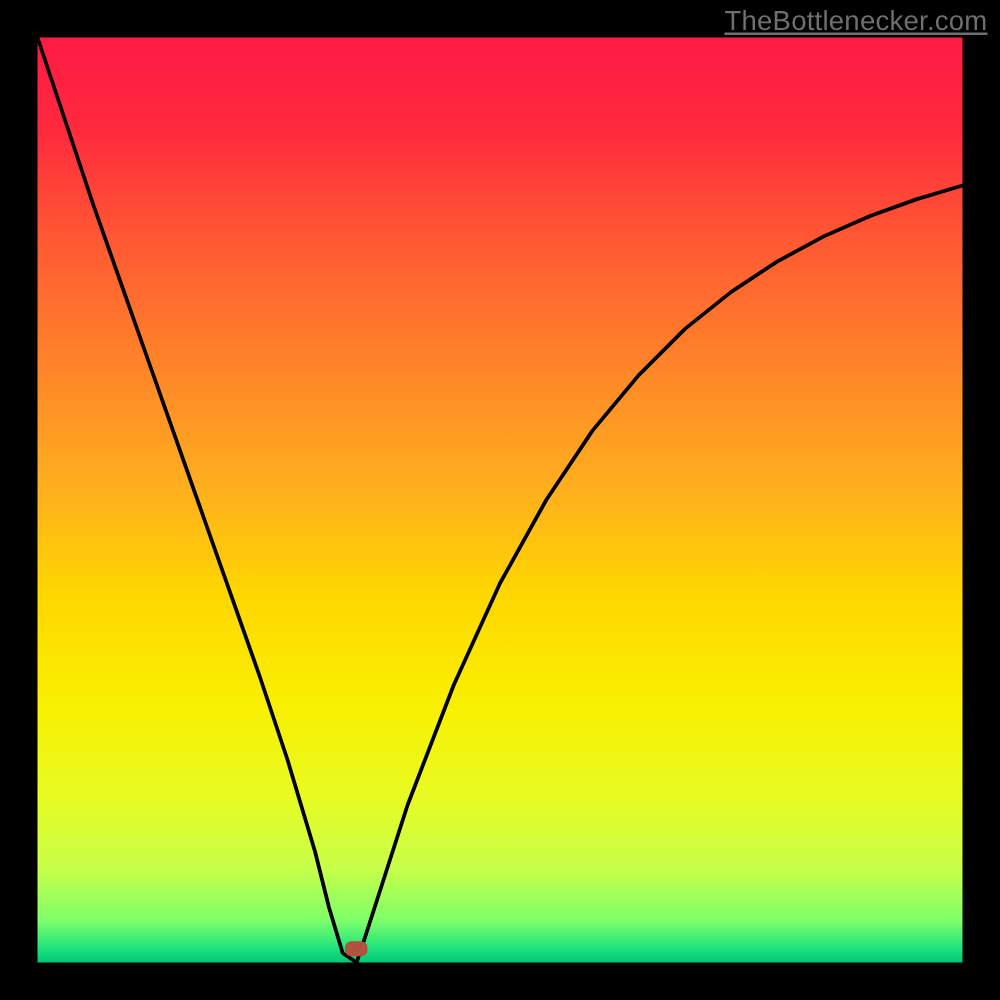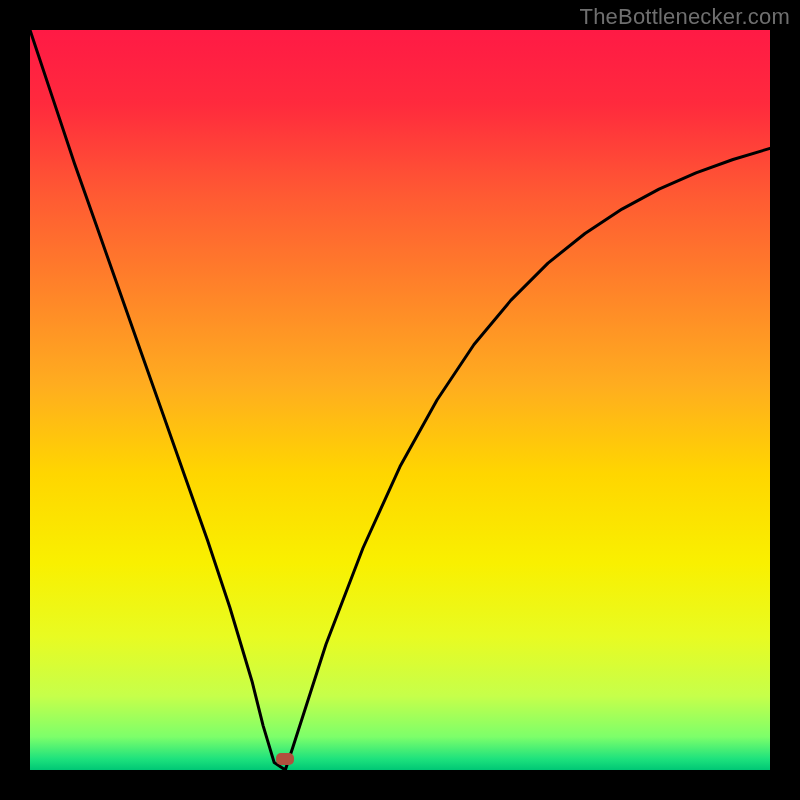--- a/index.html
+++ b/index.html
@@ -21,20 +21,21 @@
   }
   .watermark {
     position: absolute;
     top: 4px;
     right: 10px;
     color: #6f6f6f;
     font-size: 22px;
     font-weight: 400;
     letter-spacing: 0.2px;
     user-select: none;
+    text-decoration: underline;
   }
   svg {
     position: absolute;
     top: 0;
     left: 0;
   }
   .marker {
     position: absolute;
     width: 18px;
     height: 12px;

